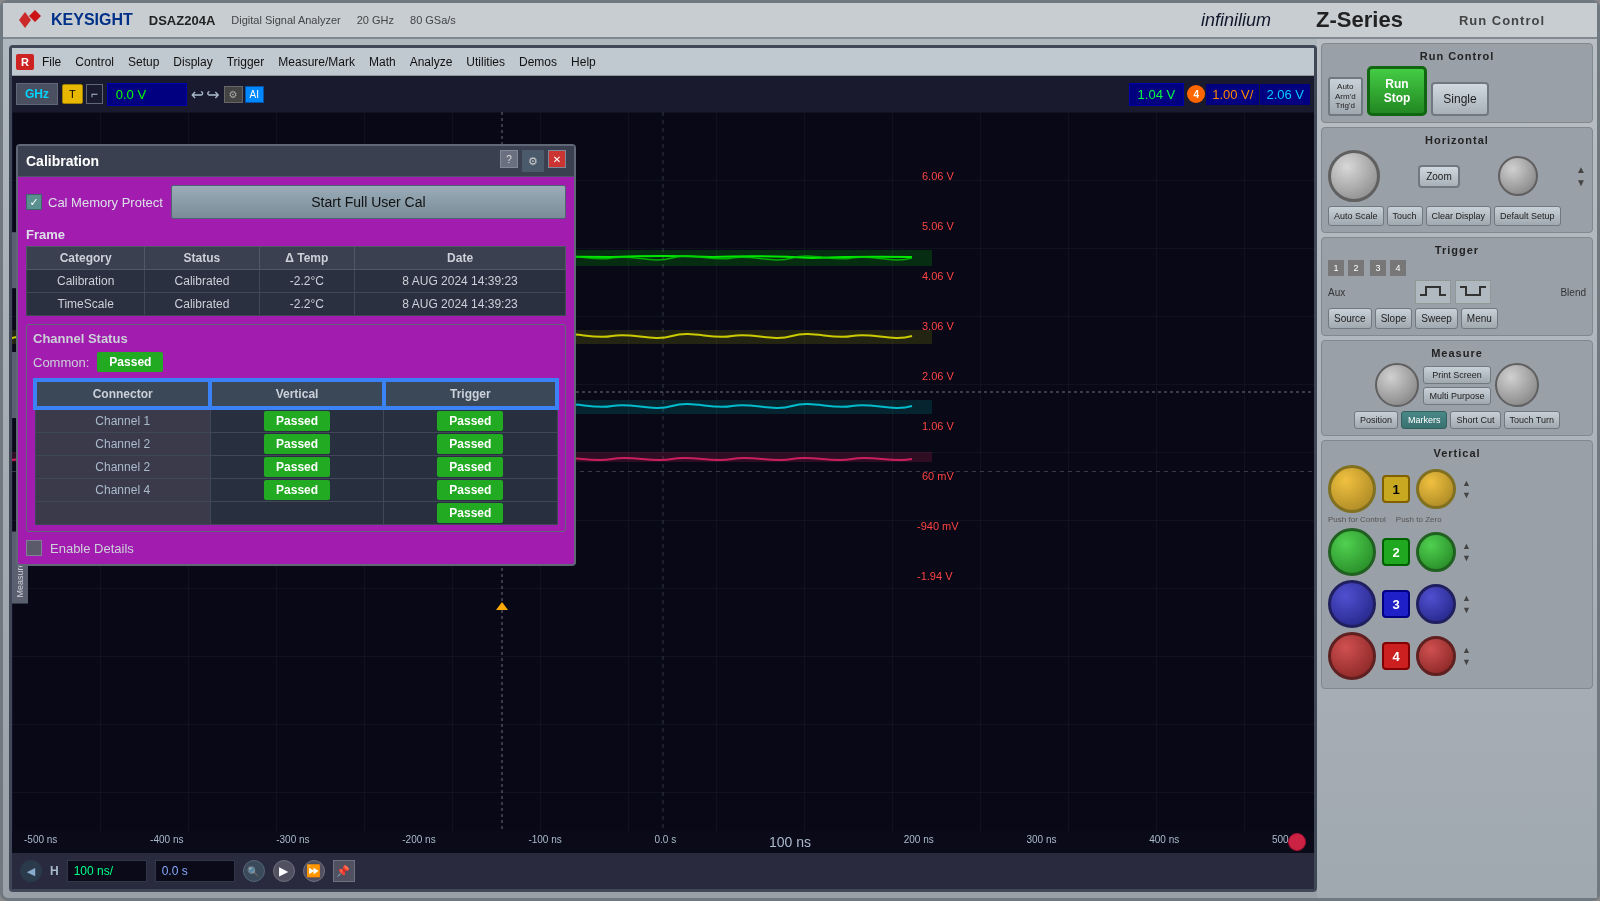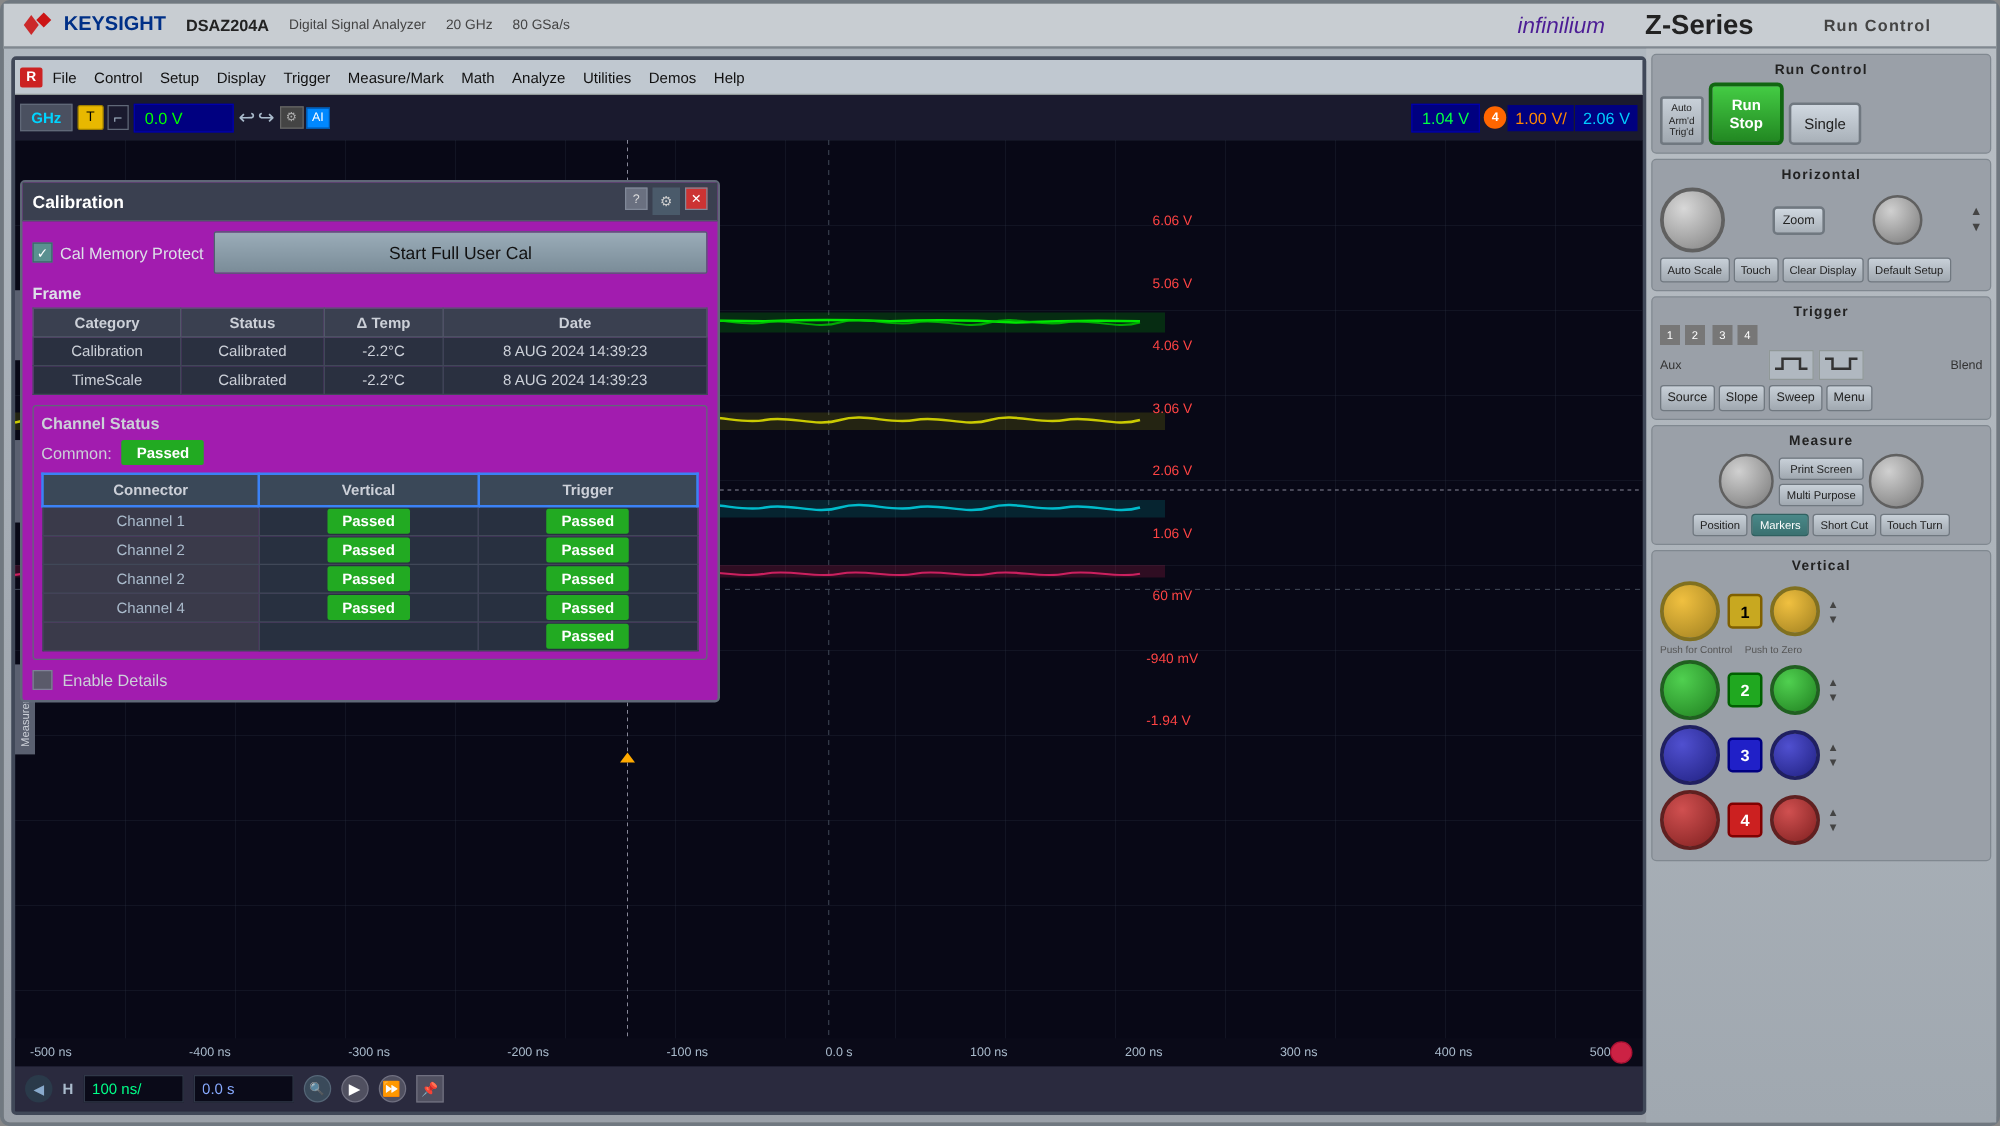--- a/index.html
+++ b/index.html
@@ -53,24 +53,24 @@
       font-weight: bold;
     }
 
     .model-desc {
       color: #444;
       font-size: 11px;
     }
 
     .infinii-brand {
       margin-left: auto;
-      color: #4c1d95;
+      color: #0f172a;
       font-style: italic;
       font-size: 18px;
-      margin-right: 16px;
+      margin-right: 29px;
     }
 
     .z-series {
       color: #222;
       font-size: 22px;
       font-weight: bold;
       margin-right: 40px;
     }
 
     
@@ -335,21 +335,21 @@
     .channel-table {
       width: 100%;
       border-collapse: collapse;
     }
 
     .channel-table th {
       background: #3a4858;
       color: #ccd0d8;
       font-size: 12px;
       padding: 5px 8px;
-      border: 2px solid #3b82f6;
+      border: 4px solid #3b82f6;
       text-align: center;
     }
 
     .channel-table td {
       background: #283040;
       color: #ccd0d8;
       font-size: 12px;
       padding: 4px 6px;
       border: 1px solid #404858;
       text-align: center;
@@ -735,21 +735,21 @@
         <div style="position:absolute;right:8px;bottom:2px;">
           <div style="width:18px;height:18px;border-radius:50%;background:#cc2244;border:1px solid #aa1133;"></div>
         </div>
         <div style="display:flex;justify-content:space-between;width:100%;padding:0 4px;">
           <span style="color:#aabbcc;font-size:10px;">-500 ns</span>
           <span style="color:#aabbcc;font-size:10px;">-400 ns</span>
           <span style="color:#aabbcc;font-size:10px;">-300 ns</span>
           <span style="color:#aabbcc;font-size:10px;">-200 ns</span>
           <span style="color:#aabbcc;font-size:10px;">-100 ns</span>
           <span style="color:#aabbcc;font-size:10px;">0.0 s</span>
-          <span style="color:#aabbcc;font-size:10px;text-align:right;">100 ns</span>
+          <span style="color:#aabbcc;font-size:14px;text-align:right;">100 ns</span>
           <span style="color:#aabbcc;font-size:10px;">200 ns</span>
           <span style="color:#aabbcc;font-size:10px;">300 ns</span>
           <span style="color:#aabbcc;font-size:10px;">400 ns</span>
           <span style="color:#aabbcc;font-size:10px;">500 ns</span>
         </div>
       </div>
 
       <div class="bottom-controls">
         <div style="background:#2a3a4a;color:#88aacc;width:22px;height:22px;border-radius:50%;display:flex;align-items:center;justify-content:center;font-size:11px;cursor:pointer;">◀</div>
         <span style="color:#aabbcc;font-size:12px;font-weight:bold;">H</span>

